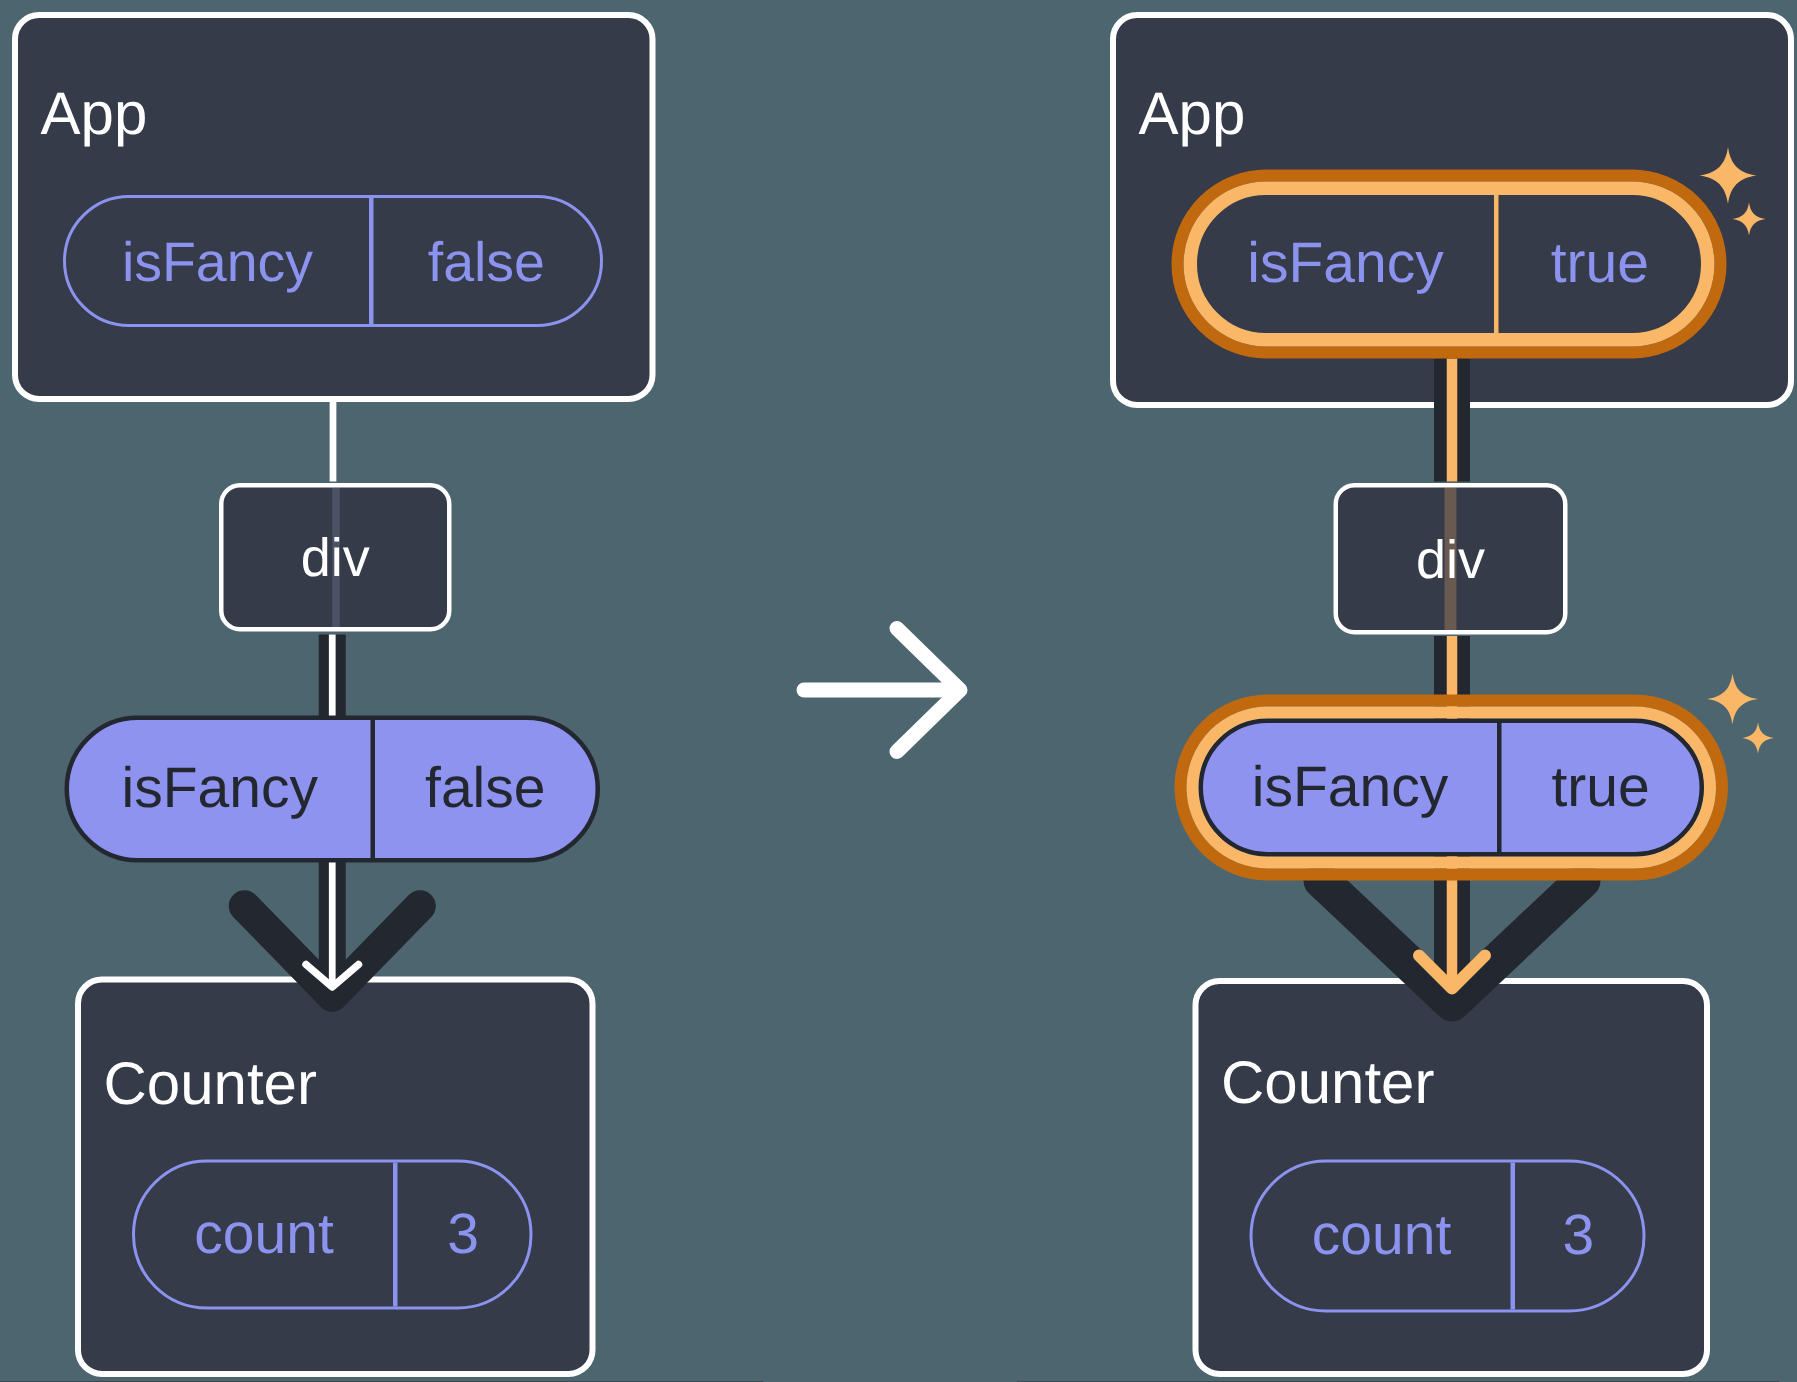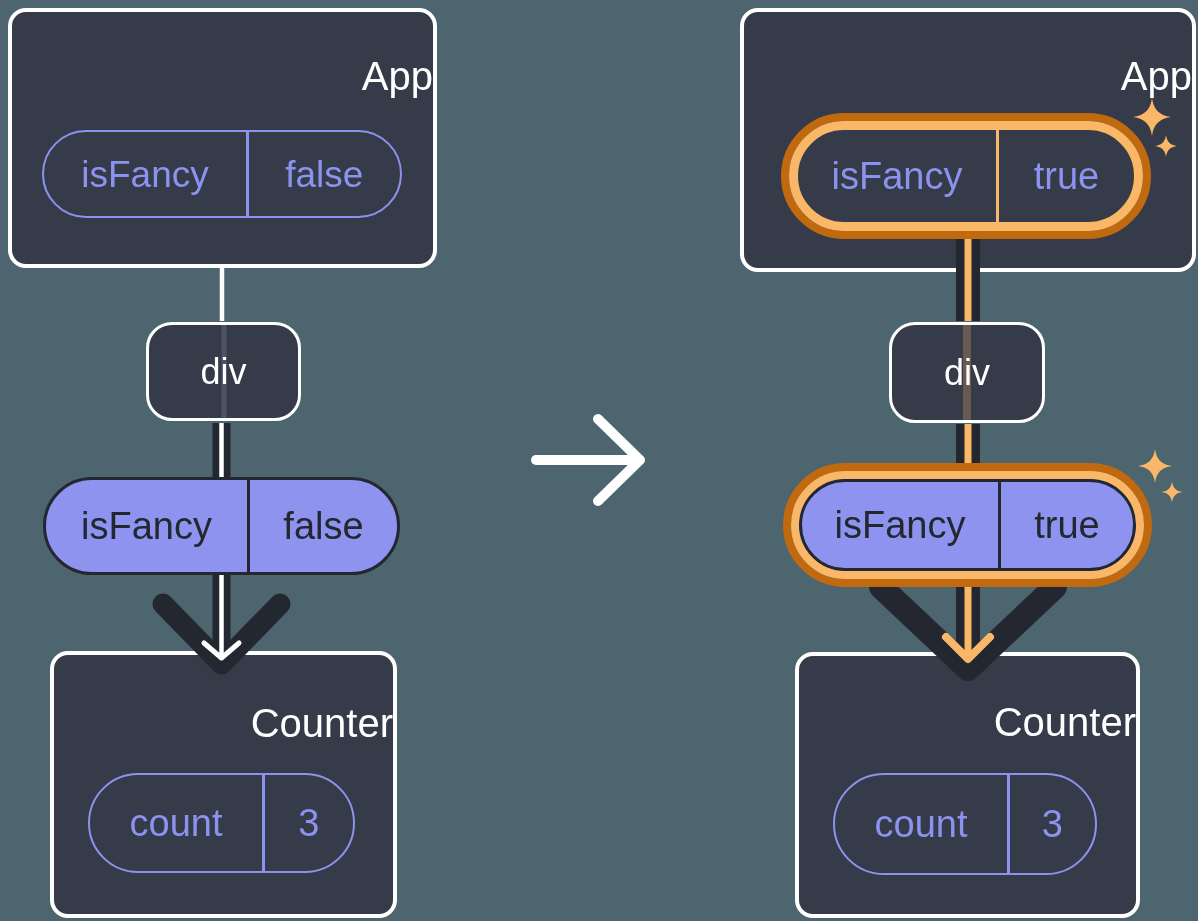--- a/index.html
+++ b/index.html
@@ -10,23 +10,23 @@
     -webkit-font-smoothing:antialiased;
   }
   .stage *{box-sizing:border-box;}
   
   .card{
     position:absolute;z-index:1;
     background:var(--card,#353b48);
     border:4px solid var(--card-border,#fff);
     border-radius:18px;
   }
-  .card--div{border-radius:26px;border-width:3.5px;}
+  .card--div{border-radius:14px;border-width:3.5px;}
   .card-title{
-    position:absolute;left:0;right:0;text-align:right;
+    position:absolute;left:0;right:0;text-align:left;
     color:var(--white,#fff);font-size:40px;line-height:44px;font-weight:400;margin-left:15px;
   }
   .div-label{
     position:absolute;left:0;top:0;right:0;bottom:0;
     display:flex;align-items:center;justify-content:center;
     color:var(--white,#fff);font-size:36px;z-index:2;
   }
   .div-strip{position:absolute;top:0;bottom:0;left:50%;transform:translateX(-50%);z-index:1;}
   .div-strip--white{width:5px;background:rgba(195,205,255,0.16);}
   .div-strip--orange{width:8px;background:rgba(250,183,104,0.26);}

